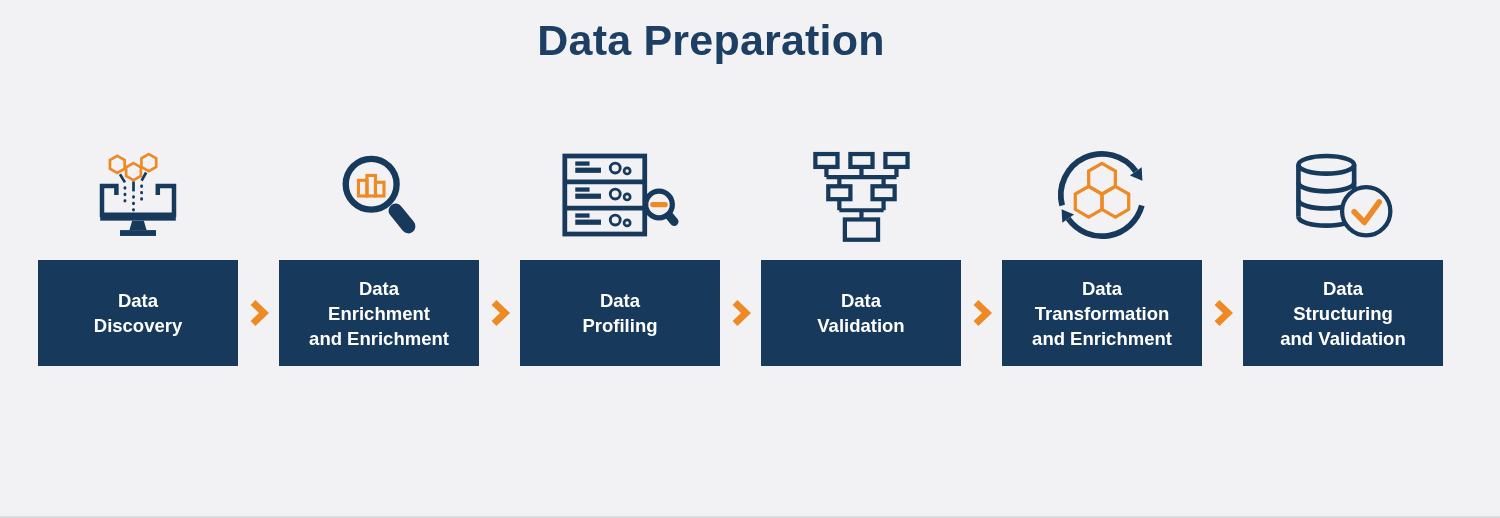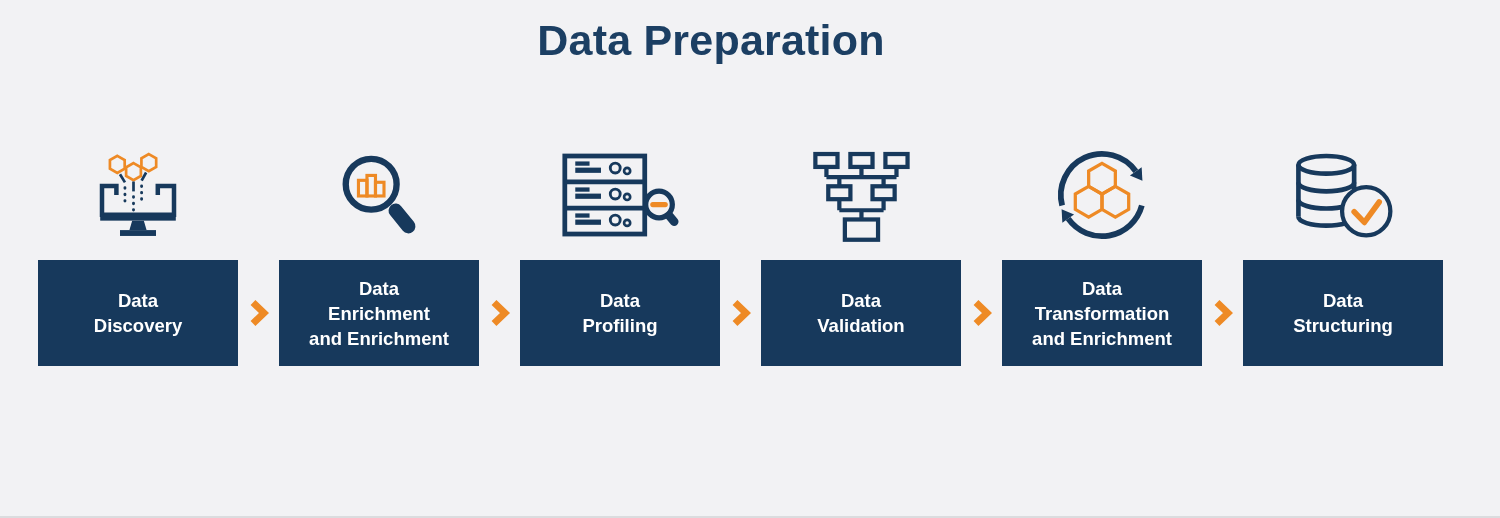--- a/index.html
+++ b/index.html
@@ -209,16 +209,17 @@
         <path class="ns" stroke-width="5" d="M8,35 A30,9.5 0 0 0 68,35"></path>
         <path class="ns" stroke-width="5" d="M8,53.5 A30,9.5 0 0 0 68,53.5"></path>
         <path class="ns" stroke-width="5" d="M8,72 A30,9.5 0 0 0 68,72"></path>
         <circle class="cbg" stroke-width="4.6" cx="81" cy="66" r="26"></circle>
         <path class="os" stroke-width="6" stroke-linecap="round" stroke-linejoin="round" d="M68,66.5 L79,78 L95,56"></path>
       </svg>
     </div>
     <div class="box">
       <span>Data</span>
       <span>Structuring</span>
+      <span>and Validation</span>
     </div>
   </div>
 
 </div>
 
 </body></html>

